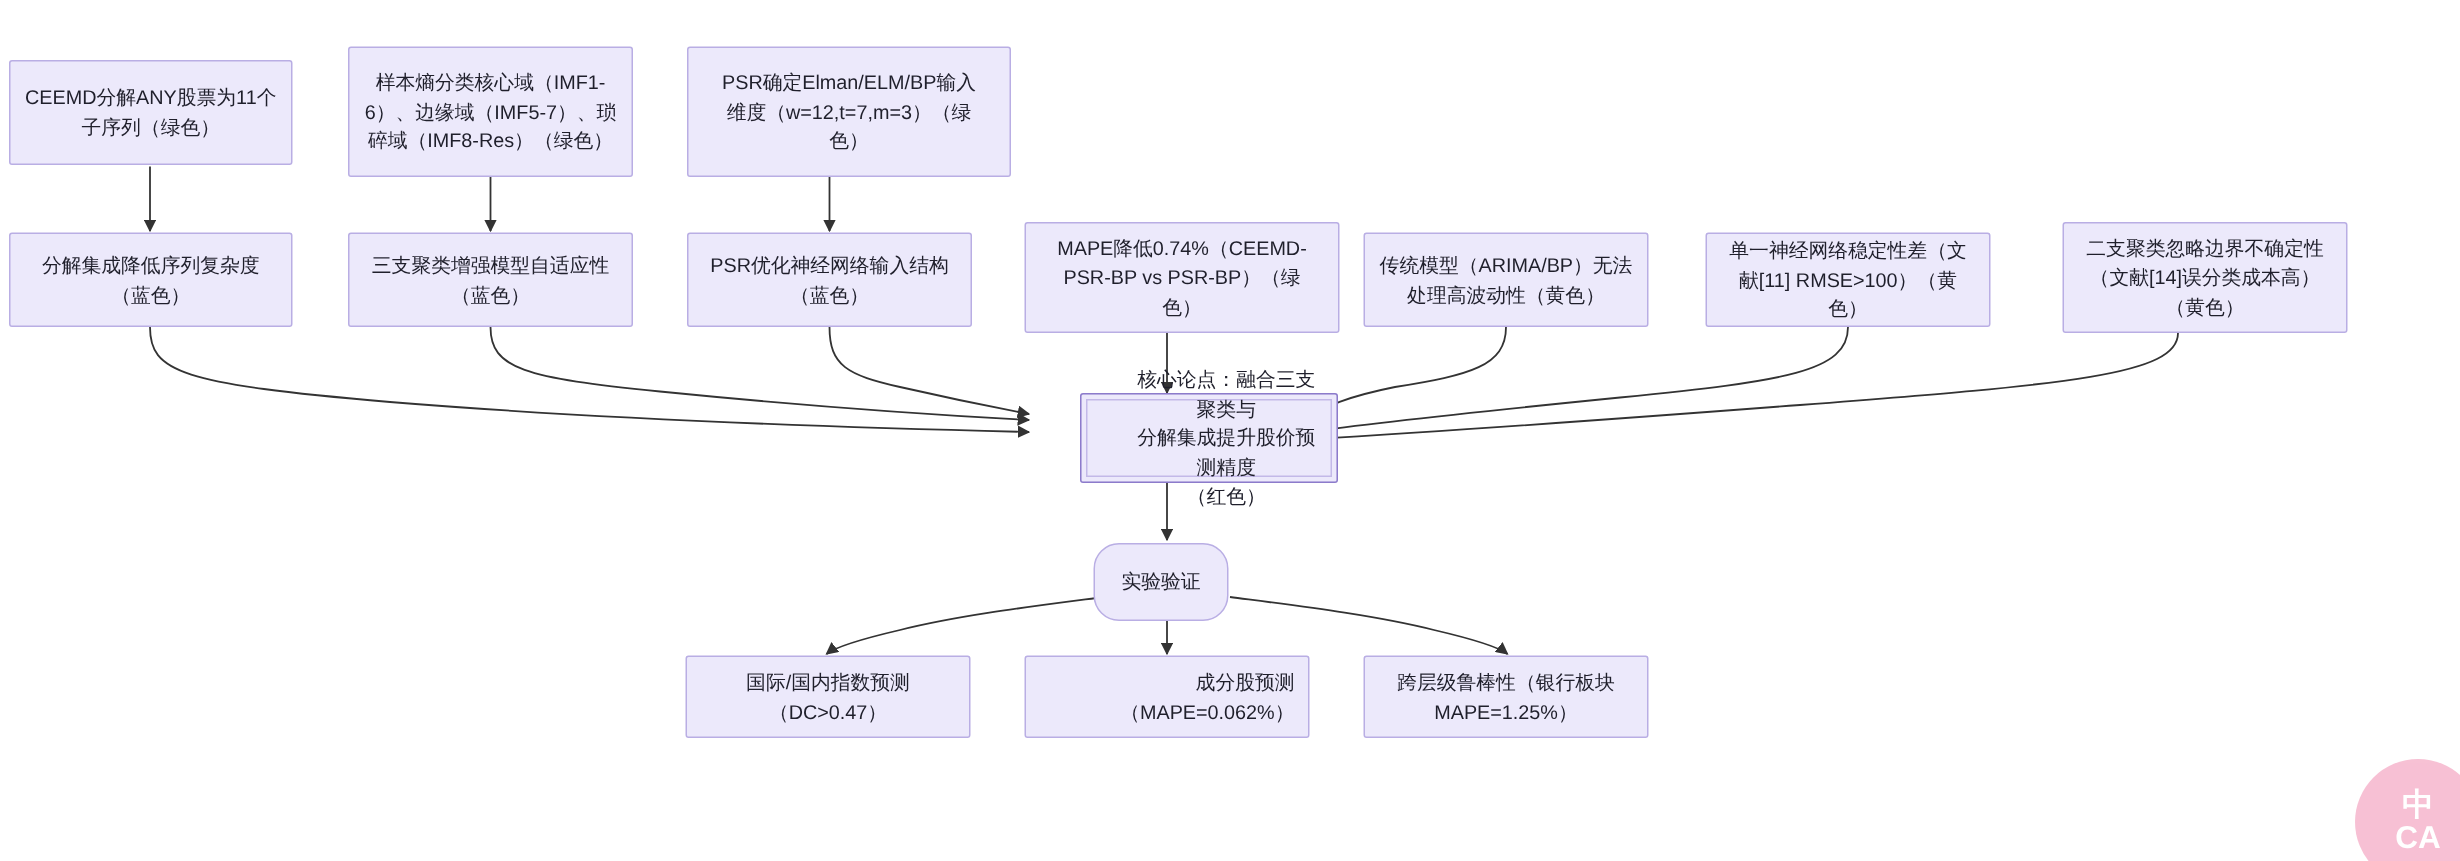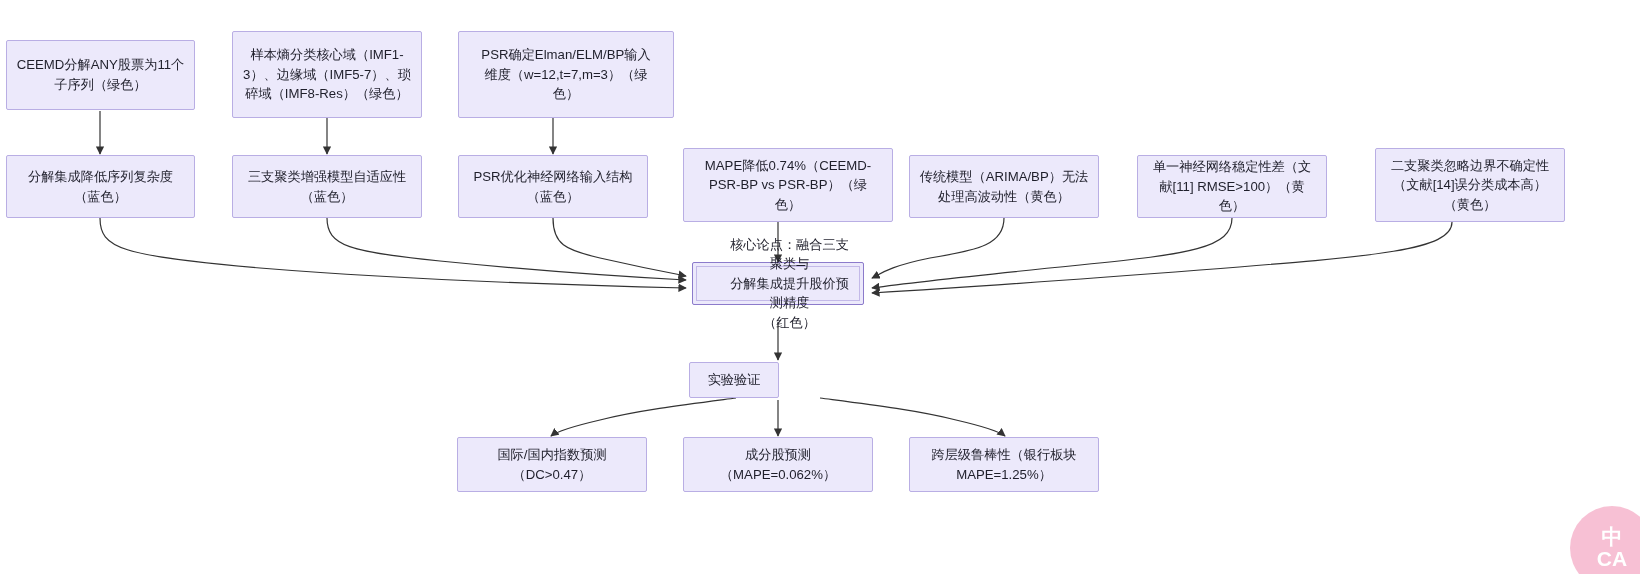--- a/index.html
+++ b/index.html
@@ -110,21 +110,21 @@
     </g>
   </svg>
 
   <div class="node" style="left:6px; top:40px; width:189px; height:70px;">
     <span class="txt">CEEMD分解ANY股票为11个
 子序列（绿色）</span>
   </div>
 
   <div class="node" style="left:232px; top:31px; width:190px; height:87px;">
     <span class="txt">样本熵分类核心域（IMF1-
-3）、边缘域（IMF5-7）、琐
+6）、边缘域（IMF5-7）、琐
 碎域（IMF8-Res）（绿色）</span>
   </div>
 
   <div class="node" style="left:458px; top:31px; width:216px; height:87px;">
     <span class="txt">PSR确定Elman/ELM/BP输入
 维度（w=12,t=7,m=3）（绿
 色）</span>
   </div>
 
   <div class="node" style="left:6px; top:155px; width:189px; height:63px;align-items:center;">
@@ -157,36 +157,36 @@
     <span class="txt">单一神经网络稳定性差（文
 献[11] RMSE&gt;100）（黄色）</span>
   </div>
 
   <div class="node" style="left:1363px; top:148px; width:190px; height:74px;margin-left:12px;">
     <span class="txt">二支聚类忽略边界不确定性
 （文献[14]误分类成本高）
 （黄色）</span>
   </div>
 
-  <div class="node core" style="left:692px; top:262px; width:172px; height:43px;padding-left:32px;">
+  <div class="node core" style="left:720px; top:262px; width:172px; height:60px;padding-left:32px;">
     <span class="txt">核心论点：融合三支聚类与
 分解集成提升股价预测精度
 （红色）</span>
   </div>
 
-  <div class="node" style="left:689px; top:362px; width:90px; height:36px;">
+  <div class="node" style="left:729px; top:362px; width:90px; height:52px;border-radius:17px;">
     <span class="txt">实验验证</span>
   </div>
 
   <div class="node" style="left:457px; top:437px; width:190px; height:55px;">
     <span class="txt">国际/国内指数预测
 （DC&gt;0.47）</span>
   </div>
 
-  <div class="node" style="left:683px; top:437px; width:190px; height:55px;">
+  <div class="node" style="left:683px; top:437px; width:190px; height:55px;text-align:right;">
     <span class="txt">成分股预测
 （MAPE=0.062%）</span>
   </div>
 
   <div class="node" style="left:909px; top:437px; width:190px; height:55px;justify-content:center;">
     <span class="txt">跨层级鲁棒性（银行板块
 MAPE=1.25%）</span>
   </div>
 
   <div class="watermark">

